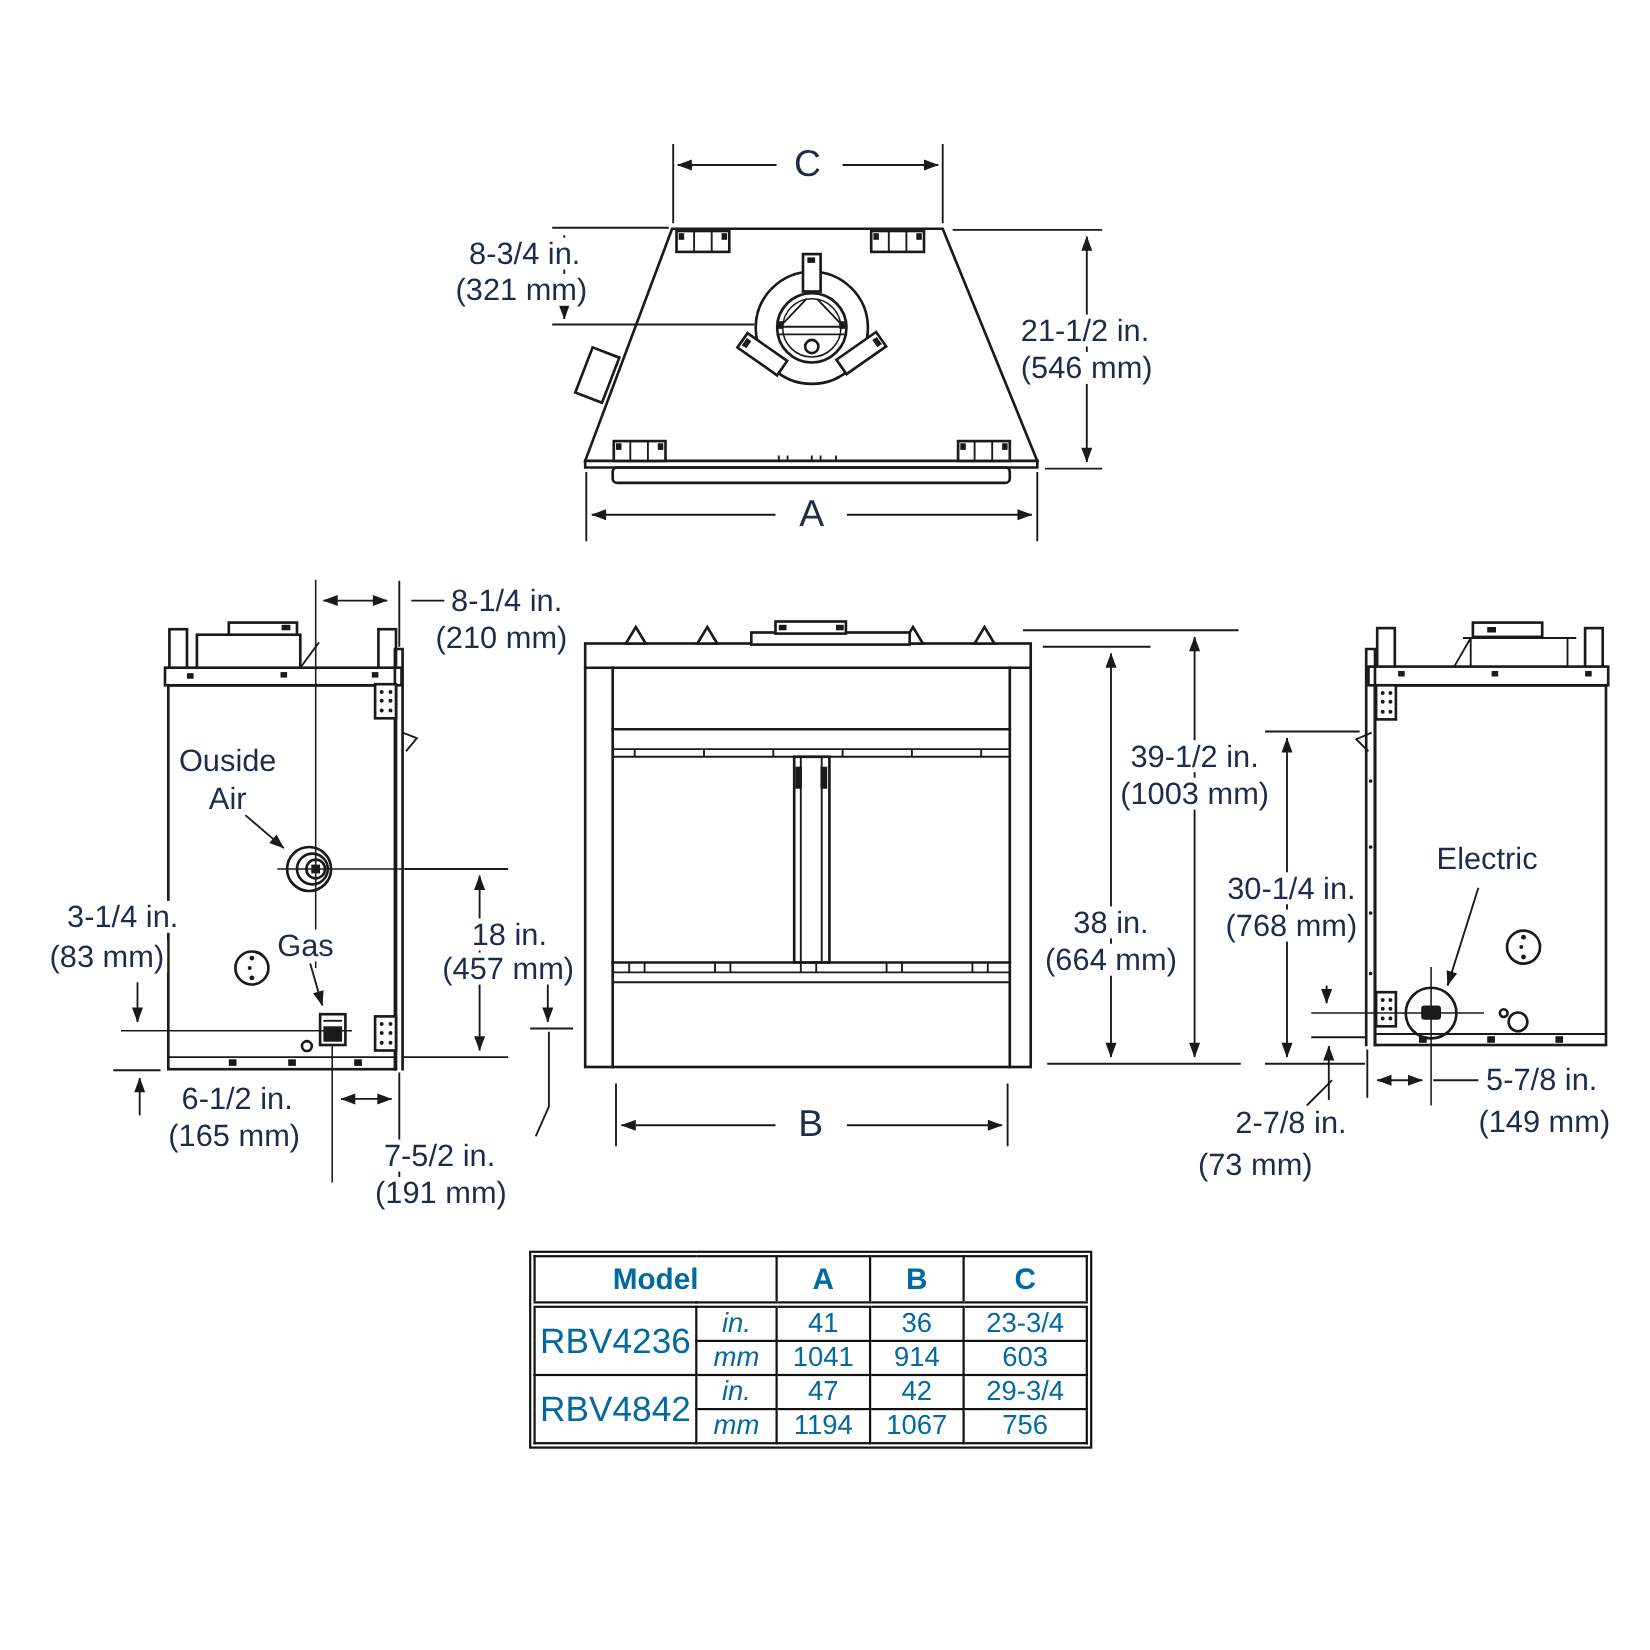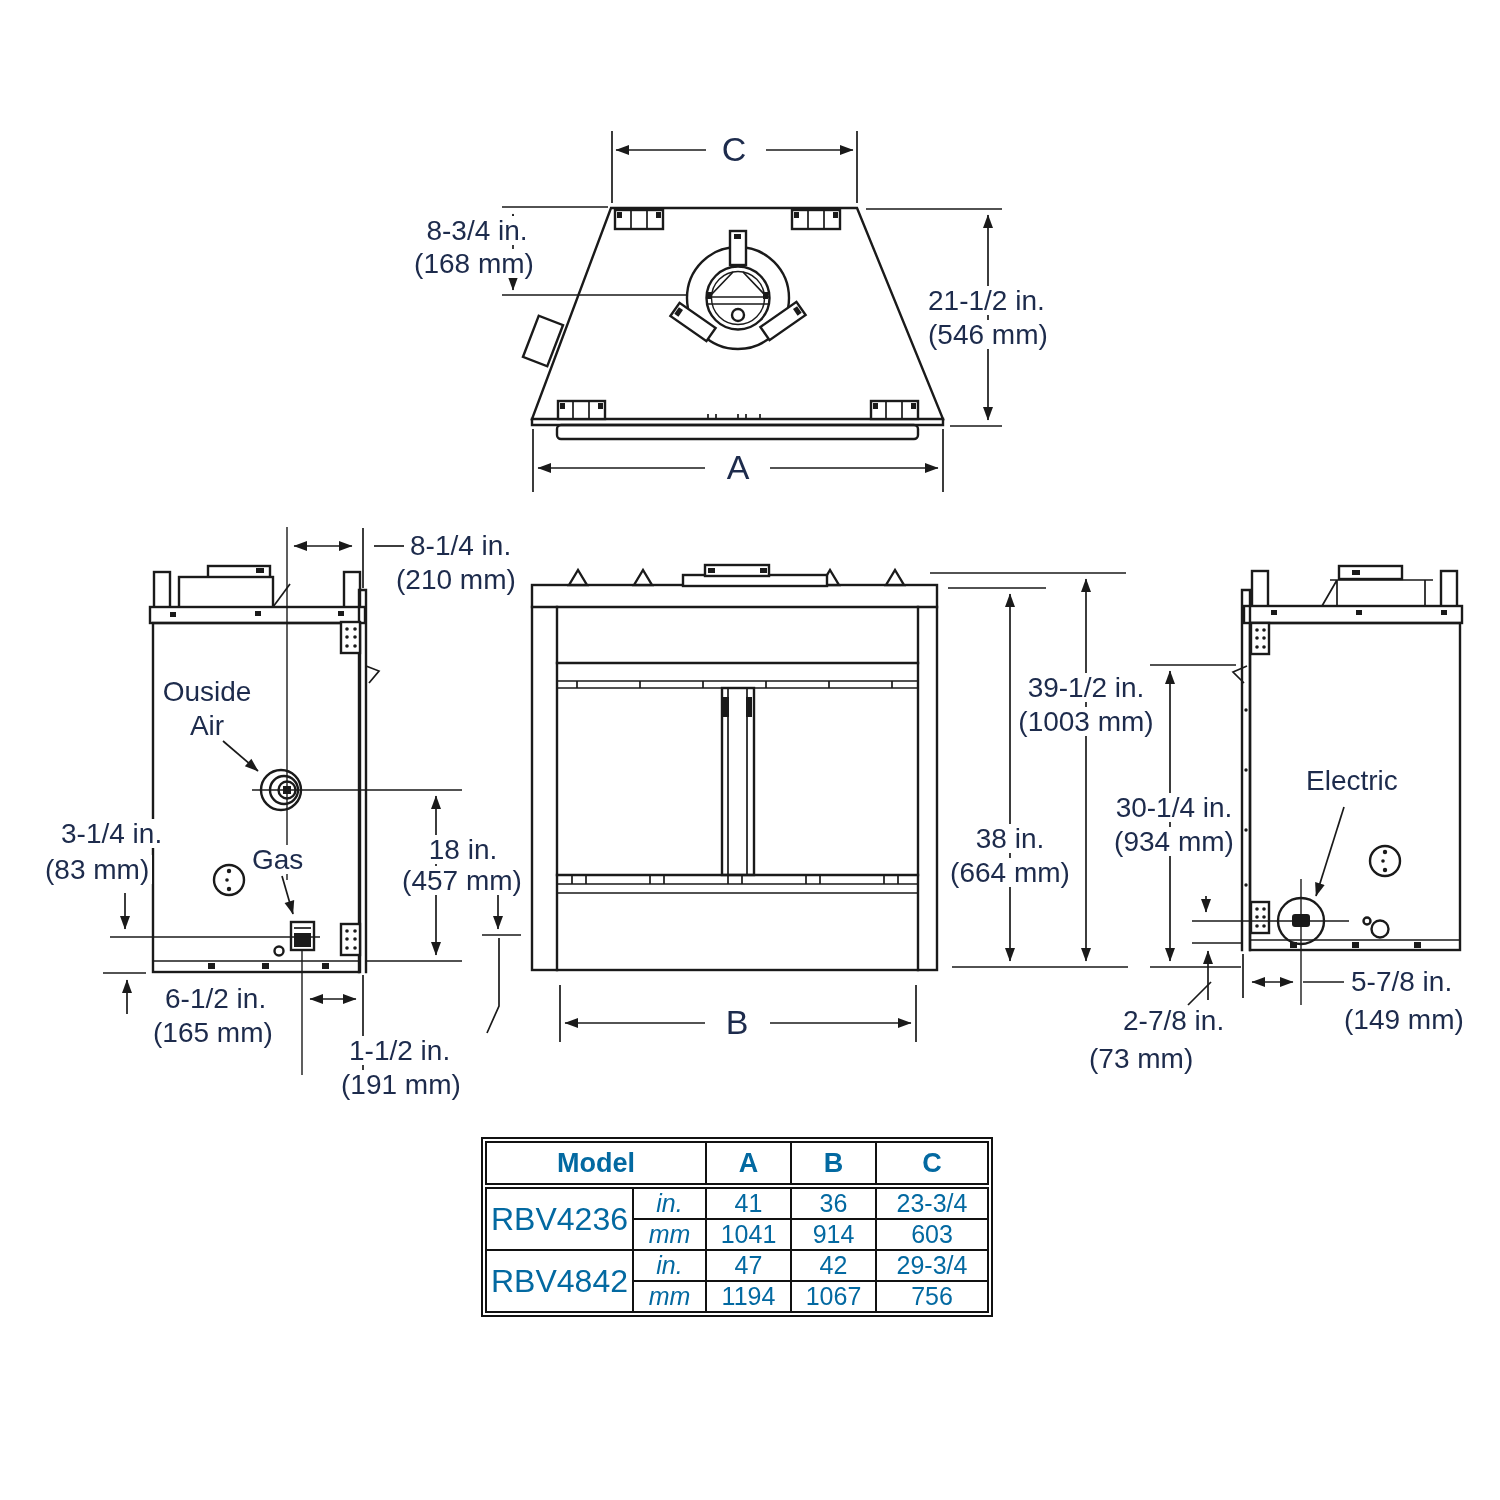--- a/index.html
+++ b/index.html
@@ -309,46 +309,46 @@
 
     <path class="t" d="M1243,954 V998"></path>
     <line class="t" x1="1252" y1="982" x2="1293" y2="982" marker-start="url(#ah)" marker-end="url(#ah)"></line>
     <path class="t" d="M1303,982 H1344"></path>
   </g>
 </svg>
 
   <div class="lbl big ctr" style="left:734px;top:132px;">C</div>
   <div class="lbl big ctr" style="left:738px;top:450px;">A</div>
   <div class="lbl ctr" style="left:477px;top:216px;">8-3/4 in.</div>
-  <div class="lbl ctr" style="left:474px;top:249px;">(168 mm)</div>
+  <div class="lbl ctr" style="left:474px;top:249px;">(321 mm)</div>
   <div class="lbl" style="left:925px;top:286px;">21-1/2 in.</div>
   <div class="lbl" style="left:925px;top:320px;">(546 mm)</div>
 
   <div class="lbl ctr" style="left:207px;top:677px;">Ouside</div>
   <div class="lbl ctr" style="left:207px;top:711px;">Air</div>
   <div class="lbl" style="left:249px;top:845px;">Gas</div>
   <div class="lbl" style="left:407px;top:531px;">8-1/4 in.</div>
   <div class="lbl" style="left:393px;top:565px;">(210 mm)</div>
   <div class="lbl ctr" style="left:463px;top:835px;">18 in.</div>
   <div class="lbl ctr" style="left:462px;top:866px;">(457 mm)</div>
   <div class="lbl" style="left:15px;top:819px;margin-left:43px;">3-1/4 in.</div>
   <div class="lbl" style="left:10px;top:855px;margin-left:32px;">(83 mm)</div>
   <div class="lbl" style="left:162px;top:984px;">6-1/2 in.</div>
   <div class="lbl" style="left:150px;top:1018px;">(165 mm)</div>
-  <div class="lbl" style="left:346px;top:1036px;">1-1/2 in.</div>
+  <div class="lbl" style="left:346px;top:1036px;">7-5/2 in.</div>
   <div class="lbl" style="left:338px;top:1070px;">(191 mm)</div>
 
   <div class="lbl big ctr" style="left:737px;top:1005px;">B</div>
   <div class="lbl ctr" style="left:1010px;top:824px;">38 in.</div>
   <div class="lbl ctr" style="left:1010px;top:858px;">(664 mm)</div>
   <div class="lbl ctr" style="left:1086px;top:673px;">39-1/2 in.</div>
   <div class="lbl ctr" style="left:1086px;top:707px;">(1003 mm)</div>
 
   <div class="lbl ctr" style="left:1174px;top:793px;">30-1/4 in.</div>
-  <div class="lbl ctr" style="left:1174px;top:827px;">(934 mm)</div>
+  <div class="lbl ctr" style="left:1174px;top:827px;">(768 mm)</div>
   <div class="lbl" style="left:1303px;top:766px;">Electric</div>
   <div class="lbl" style="left:1080px;top:1006px;margin-left:40px;">2-7/8 in.</div>
   <div class="lbl" style="left:1086px;top:1044px;">(73 mm)</div>
   <div class="lbl" style="left:1348px;top:967px;">5-7/8 in.</div>
   <div class="lbl" style="left:1341px;top:1005px;">(149 mm)</div>
 
   <div class="spec-table">
     <table>
       <colgroup>
         <col style="width:133px">

